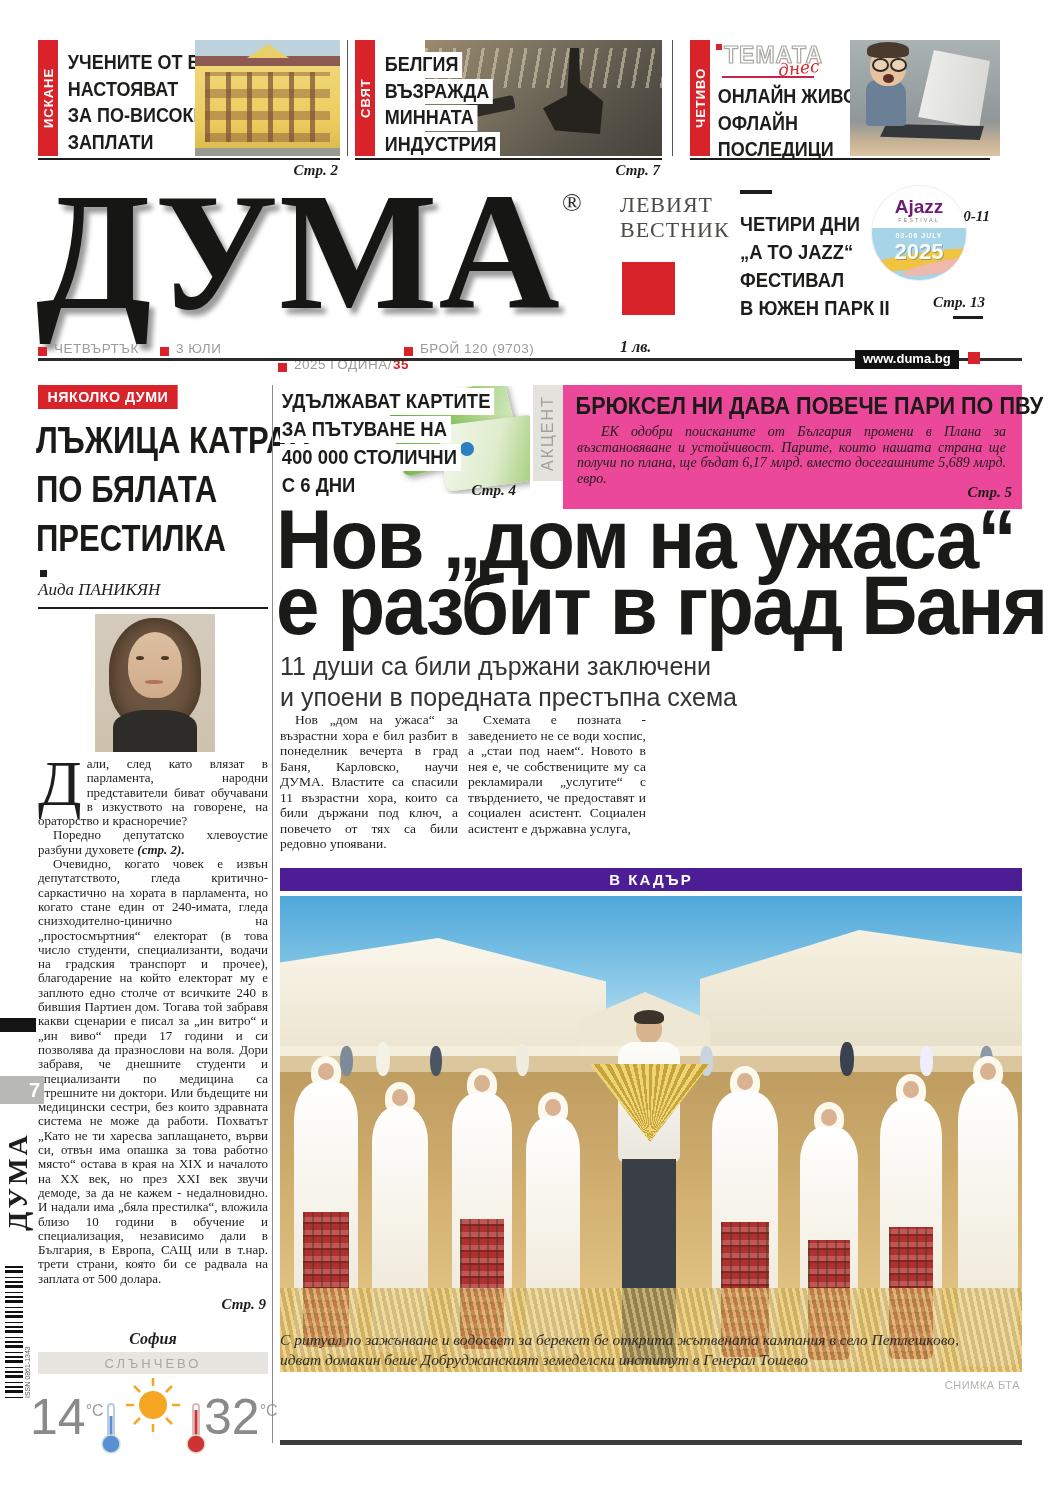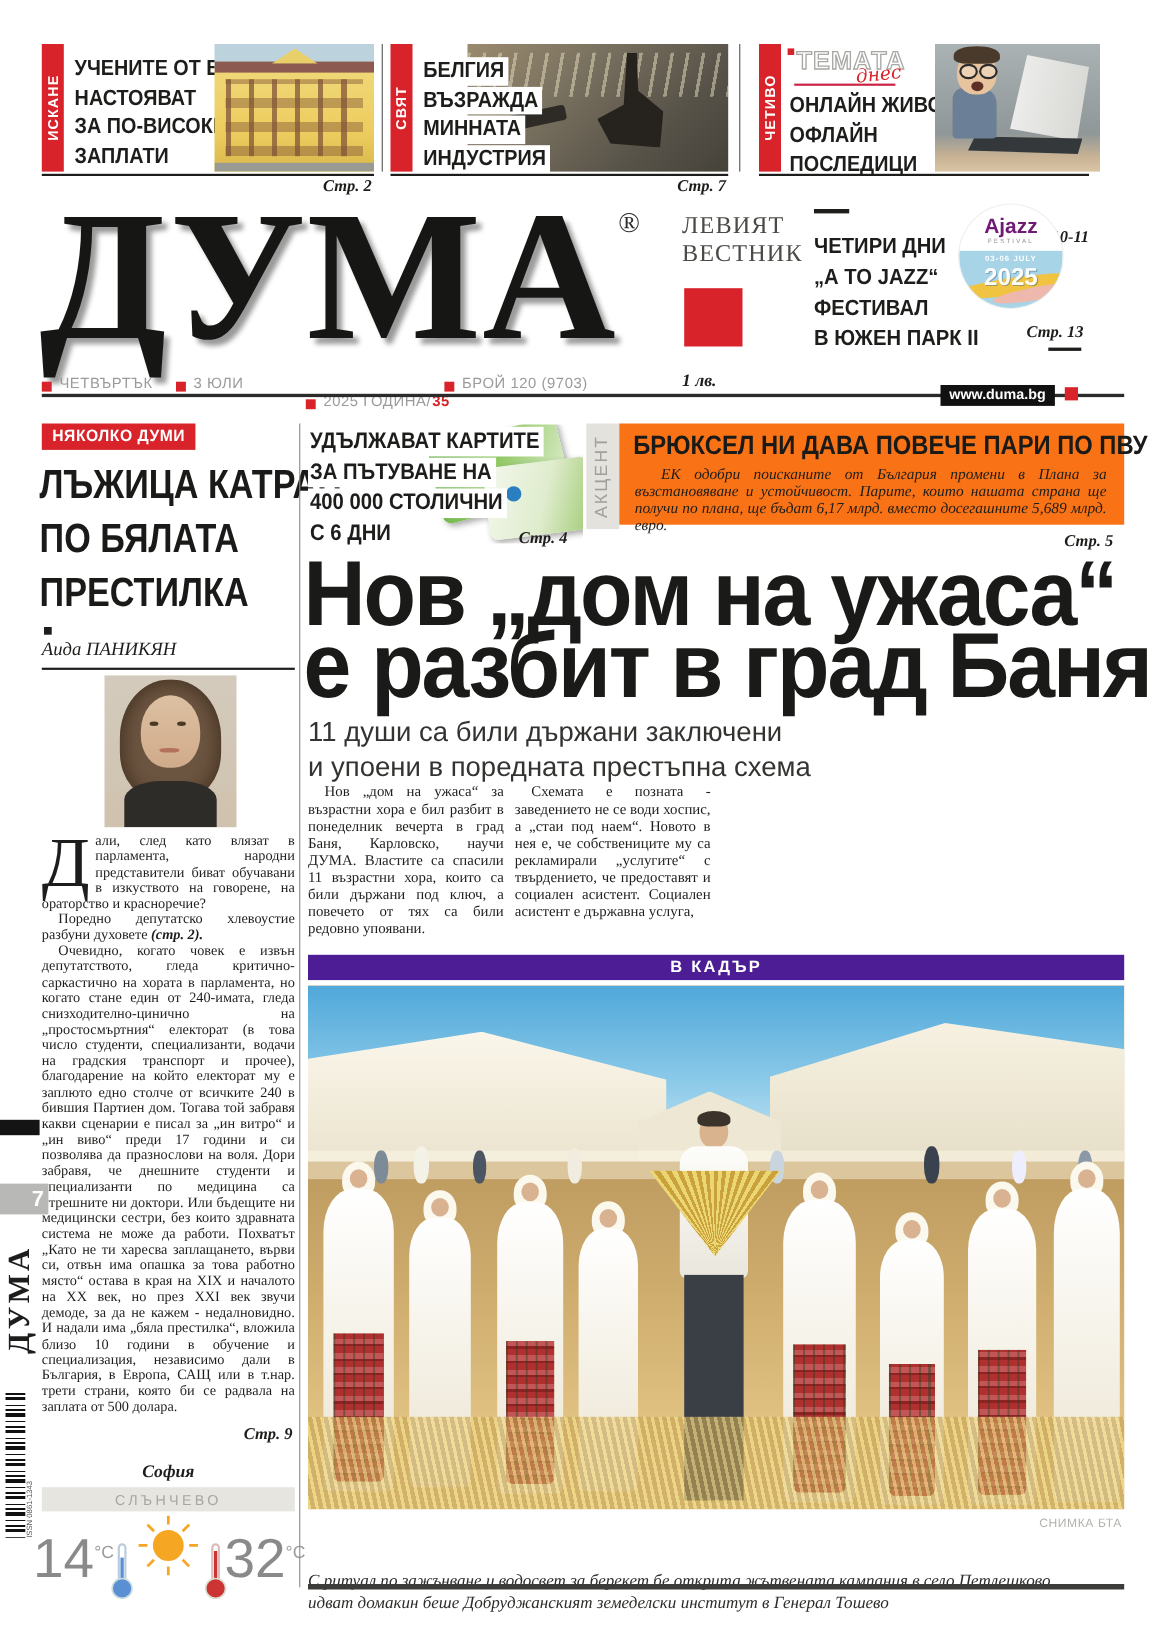--- a/index.html
+++ b/index.html
@@ -224,21 +224,21 @@
       <span class="tline">УДЪЛЖАВАТ КАРТИТЕ</span>
       <span class="tline">ЗА ПЪТУВАНЕ НА</span>
       <span class="tline">400 000 СТОЛИЧНИ</span>
       <span class="tline">С 6 ДНИ</span>
     </div>
   </div>
   <div class="pageref abs" style="left:380px;top:482px;width:136px;text-align:right;">Стр. 4</div>
 
   <div class="abs" style="left:533px;top:385px;width:489px;height:96px;">
     <div class="abs sans" style="left:0;top:0;width:30px;height:96px;background:#e3e2dd;color:#a09f9a;font-size:16px;letter-spacing:2px;writing-mode:vertical-rl;transform:rotate(180deg);display:flex;align-items:center;justify-content:center;">АКЦЕНТ</div>
-    <div class="abs" style="left:30px;top:0;width:459px;height:92px;background:#f97316;">
+    <div class="abs" style="left:30px;top:0;width:459px;height:124px;background:#ec4899;">
       <div class="cond" style="padding:7px 0 0 14px;font-size:24px;transform:scaleX(.9);white-space:nowrap;color:#1a1a18;">БРЮКСЕЛ НИ ДАВА ПОВЕЧЕ ПАРИ ПО ПВУ</div>
       <div style="padding:4px 16px 0 14px;font-style:italic;font-size:14px;line-height:15.5px;text-align:justify;text-indent:24px;">ЕК одобри поисканите от България промени в Плана за възстановяване и устойчивост. Парите, които нашата страна ще получи по плана, ще бъдат 6,17 млрд. вместо досегашните 5,689 млрд. евро.</div>
     </div>
   </div>
   <div class="pageref abs" style="left:850px;top:484px;width:162px;text-align:right;">Стр. 5</div>
 
   <div class="cond abs" style="left:276px;top:506px;width:820px;font-size:84px;line-height:66px;letter-spacing:-2px;transform:scaleX(.93);white-space:nowrap;color:#1a1a18;">
     <div>Нов „дом на ужаса“</div>
     <div>е разбит в град Баня</div>
   </div>
@@ -327,21 +327,21 @@
     <div class="photo-fig fig" style="left:678px;top:160px;width:60px;height:310px;">
       <div class="scarf"></div>
         <div class="face"></div>
       <div class="dress"></div>
     </div>
 
     <div class="abs" style="left:0;bottom:0;width:742px;height:84px;background:repeating-linear-gradient(78deg,rgba(240,216,132,.75) 0 3px,rgba(198,163,86,.65) 3px 7px);"></div>
   </div>
 
   <div class="abs sans" style="left:280px;top:1379px;width:740px;text-align:right;font-size:11px;color:#b3b2ad;letter-spacing:.5px;">СНИМКА БТА</div>
-  <div class="abs" style="left:280px;top:1428px;width:740px;font-style:italic;font-size:15.5px;line-height:20px;color:#2c2c2a;">
+  <div class="abs" style="left:280px;top:1330px;width:740px;font-style:italic;font-size:15.5px;line-height:20px;color:#2c2c2a;">
     <div>С ритуал по зажънване и водосвет за берекет бе открита жътвената кампания в село Петлешково,</div>
     <div>идват домакин беше Добруджанският земеделски институт в Генерал Тошево</div>
   </div>
   <div class="abs" style="left:280px;top:1440px;width:742px;height:5px;background:#3c3c3a;"></div>
 
   <div class="abs" style="left:0;top:1018px;width:36px;height:14px;background:#141414;"></div>
   <div class="abs sans" style="left:0;top:1076px;width:44px;height:28px;background:#b8b8b6;color:#fff;font-weight:bold;font-size:20px;text-align:right;line-height:28px;padding-right:4px;box-sizing:border-box;">7</div>
   <div class="abs" style="left:2px;top:1112px;width:30px;height:140px;writing-mode:vertical-rl;transform:rotate(180deg);font-weight:bold;font-size:28px;letter-spacing:3px;color:#1d1d1b;text-align:center;">ДУМА</div>
   <div class="abs" style="left:5px;top:1266px;width:18px;height:132px;background:repeating-linear-gradient(180deg,#111 0 2px,#fff 2px 4px,#111 4px 7px,#fff 7px 11px,#111 11px 12px,#fff 12px 15px);"></div>
   <div class="abs sans" style="left:24px;top:1266px;width:10px;height:132px;writing-mode:vertical-rl;transform:rotate(180deg);font-size:7px;color:#555;">ISSN 0861-1343</div>

